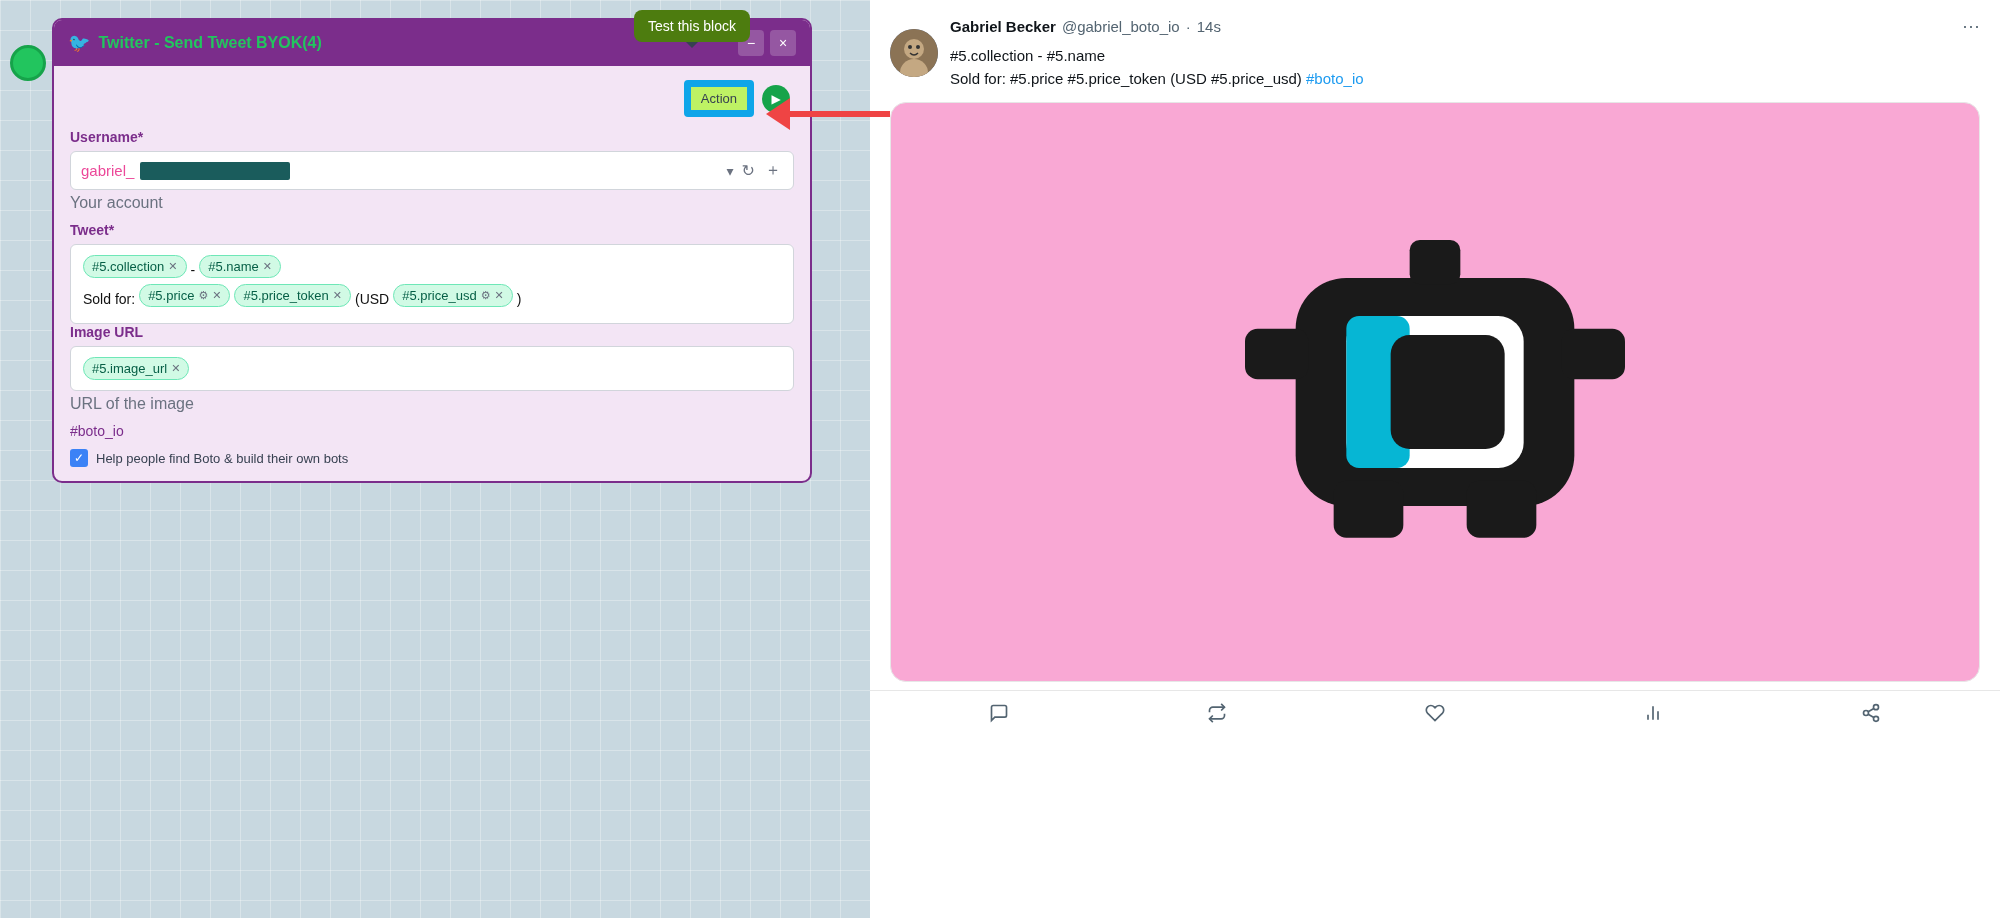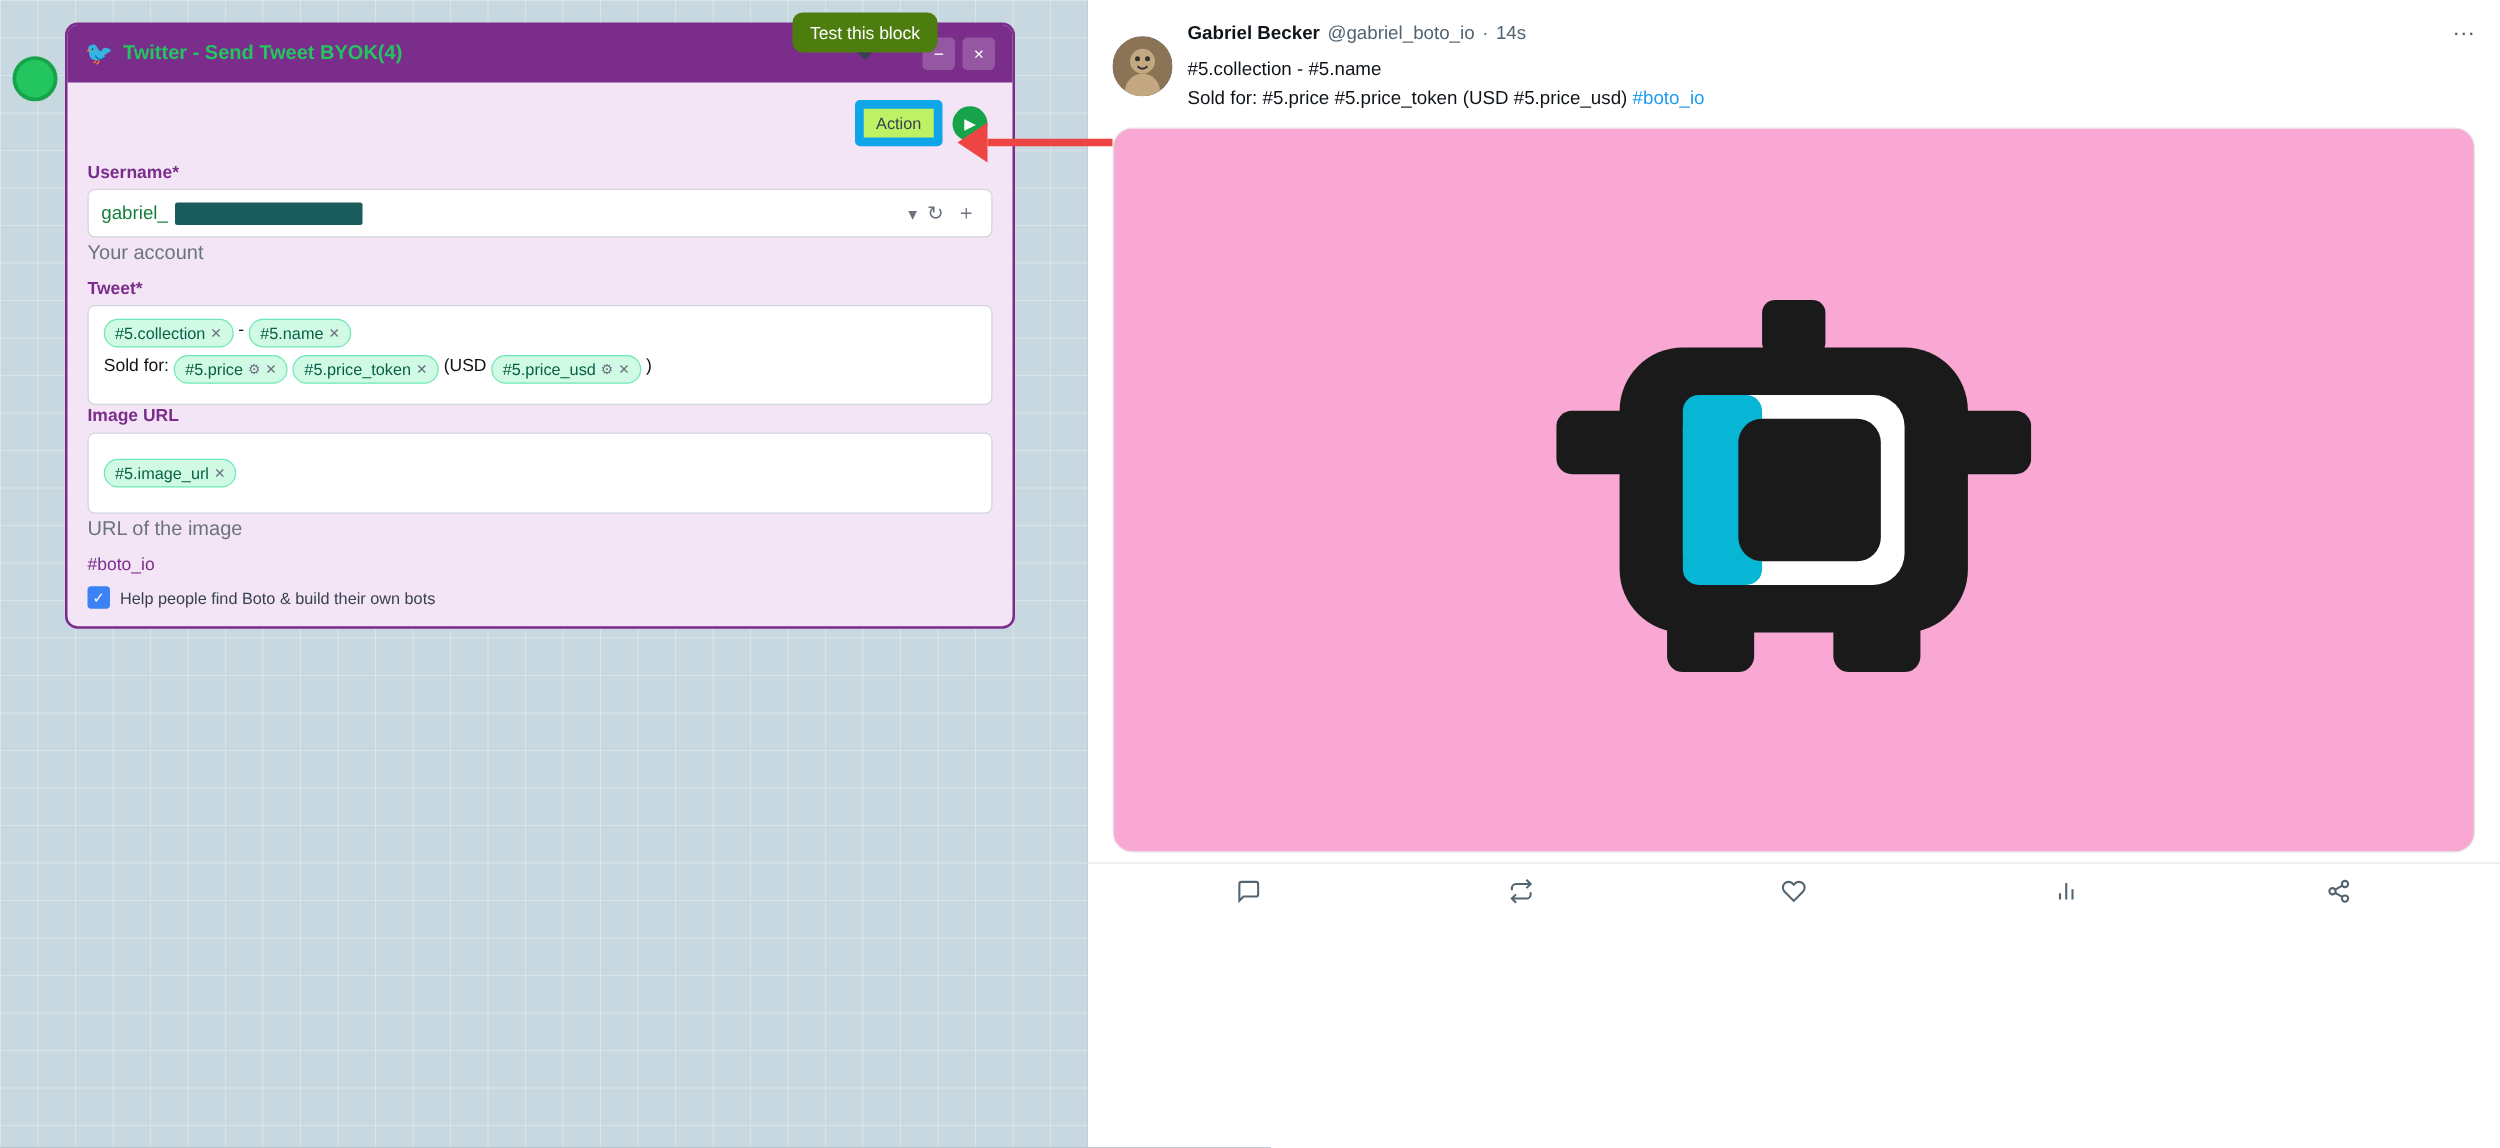--- a/index.html
+++ b/index.html
@@ -198,21 +198,21 @@
       align-items: center;
       gap: 6px;
       background: white;
       border: 1px solid #d1d5db;
       border-radius: 6px;
       padding: 6px 10px;
     }
 
     .username-text {
       font-size: 15px;
-      color: #15803d;
+      color: #ec4899;
     }
 
     .username-highlight {
       background: #1a5c5c;
       color: #1a5c5c;
       display: inline-block;
       width: 150px;
       height: 18px;
       border-radius: 2px;
       vertical-align: middle;
@@ -240,21 +240,21 @@
     .tweet-area {
       background: white;
       border: 1px solid #d1d5db;
       border-radius: 6px;
       padding: 10px 12px;
       min-height: 80px;
     }
 
     .tweet-line {
       display: flex;
-      align-items: flex-start;
+      align-items: flex-end;
       flex-wrap: wrap;
       gap: 4px;
       margin-bottom: 6px;
     }
 
     .tag-chip {
       background: #d1fae5;
       border: 1px solid #6ee7b7;
       color: #065f46;
       padding: 3px 8px;
@@ -279,21 +279,21 @@
     .plain-text {
       font-size: 14px;
       color: #111;
     }
 
     
     .image-url-area {
       background: white;
       border: 1px solid #d1d5db;
       border-radius: 6px;
-      padding: 20px 12px;
+      padding: 10px 12px;
       min-height: 44px;
       display: flex;
       align-items: center;
     }
 
     
     .hashtag-link {
       color: #7b2d8b;
       font-size: 14px;
       font-weight: 500;

